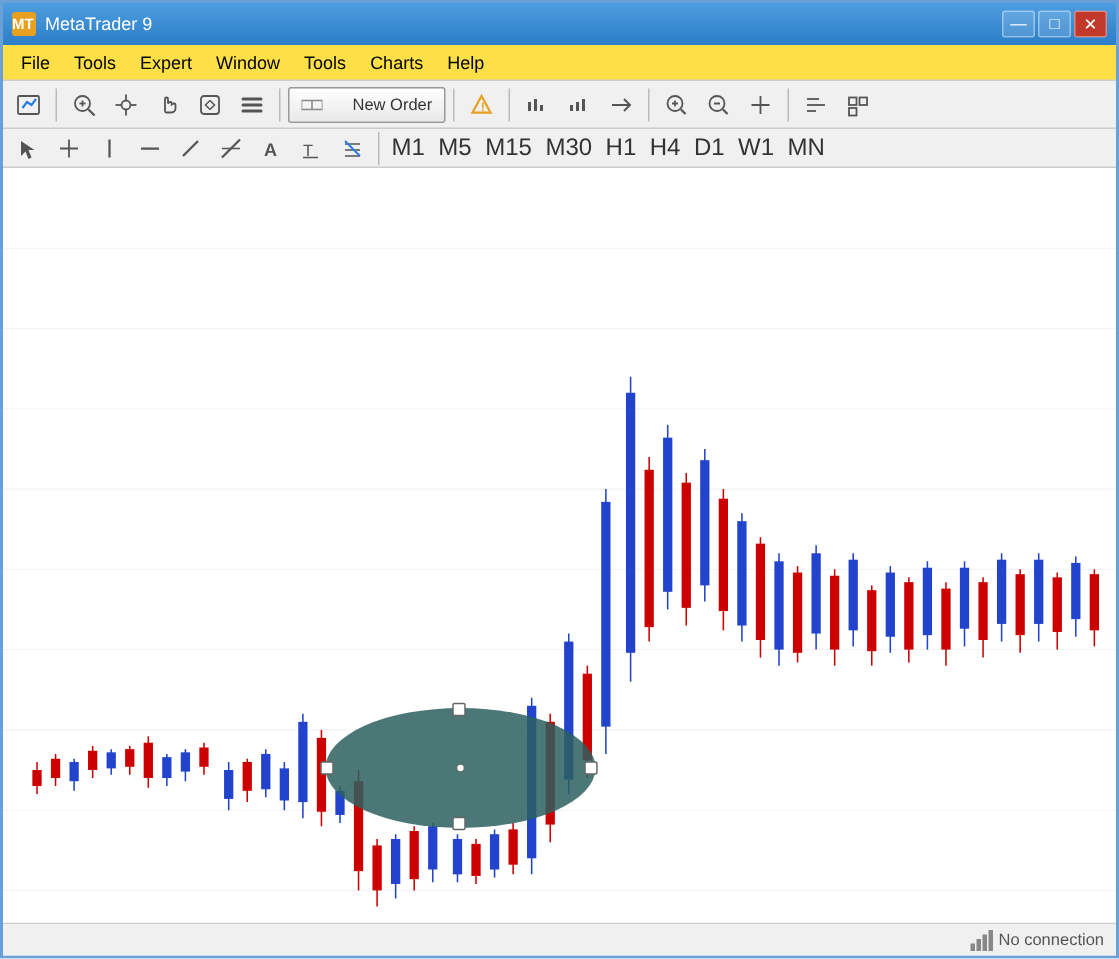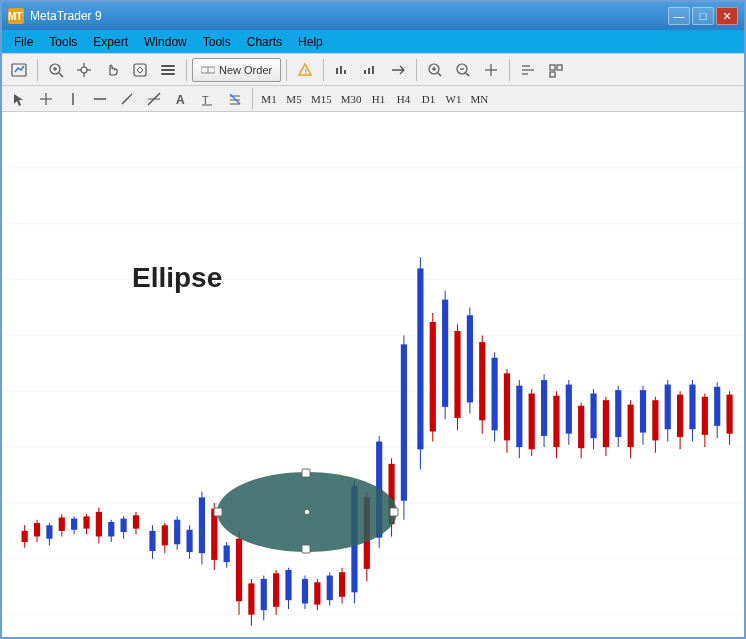--- a/index.html
+++ b/index.html
@@ -9,36 +9,36 @@
     .window { width: 746px; height: 639px; border: 2px solid #6a9fd8; background: #f0f0f0; display: flex; flex-direction: column; }
     .title-bar { height: 28px; background: linear-gradient(180deg, #4d9de0 0%, #2b7ec7 100%); display: flex; align-items: center; justify-content: space-between; padding: 0 6px; flex-shrink: 0; }
     .title-bar-left { display: flex; align-items: center; gap: 6px; }
     .title-bar-icon { width: 16px; height: 16px; background: #e8a020; border-radius: 2px; display: flex; align-items: center; justify-content: flex-start; font-size: 10px; color: white; font-weight: bold; }
     .title-bar-text { color: white; font-size: 12px; font-weight: normal; }
     .title-bar-buttons { display: flex; gap: 2px; }
     .tb-btn { width: 22px; height: 18px; border: 1px solid rgba(255,255,255,0.4); border-radius: 2px; cursor: pointer; display: flex; align-items: center; justify-content: center; font-size: 11px; color: white; background: rgba(255,255,255,0.15); }
     .tb-btn.close { background: #c0392b; }
 
     
-    .menu-bar { height: 24px; background: #0ea5e9; display: flex; align-items: center; padding: 0 4px; border-bottom: 1px solid #ccc; flex-shrink: 0; }
+    .menu-bar { height: 24px; background: #fde047; display: flex; align-items: center; padding: 0 4px; border-bottom: 1px solid #ccc; flex-shrink: 0; }
     .menu-item { padding: 2px 8px; cursor: pointer; font-size: 12px; color: #000; border-radius: 2px; }
 
     
     .toolbar-1 { height: 32px; background: #f0f0f0; border-bottom: 1px solid #ccc; display: flex; align-items: center; padding: 0 4px; gap: 2px; flex-shrink: 0; }
     .toolbar-2 { height: 26px; background: #f0f0f0; border-bottom: 1px solid #ccc; display: flex; align-items: center; padding: 0 4px; gap: 1px; flex-shrink: 0; }
 
     .tool-btn { height: 26px; min-width: 26px; border: 1px solid transparent; border-radius: 2px; cursor: pointer; display: flex; align-items: center; justify-content: center; font-size: 11px; background: transparent; gap: 2px; padding: 0 3px; }
 
     .separator { width: 1px; height: 22px; background: #bbb; margin: 0 3px; }
 
-    .new-order-btn { height: 24px; border: 1px solid #999; border-radius: 2px; background: linear-gradient(180deg, #fff 0%, #e8e8e8 100%); padding: 0 8px; font-size: 11px; cursor: pointer; display: flex; align-items: center; gap: 4px; color: #333; }
+    .new-order-btn { height: 24px; border: 1px solid #999; border-radius: 2px; background: linear-gradient(180deg, #fff 0%, #e8e8e8 100%); padding: 0 8px; font-size: 11px; cursor: pointer; display: flex; align-items: center; gap: 20px; color: #333; }
 
     .expert-btn { height: 24px; border: 1px solid #999; border-radius: 2px; background: linear-gradient(180deg, #fff 0%, #e8e8e8 100%); padding: 0 8px; font-size: 11px; cursor: pointer; display: flex; align-items: center; gap: 4px; color: #333; }
 
-    .timeframe-btn { height: 22px; min-width: 24px; border: 1px solid transparent; border-radius: 2px; cursor: pointer; display: flex; align-items: center; justify-content: center; font-size: 11px; background: transparent; padding: 0 3px; color: #333; font-family: Liberation Serif, serif; }
+    .timeframe-btn { height: 22px; min-width: 24px; border: 1px solid transparent; border-radius: 2px; cursor: pointer; display: flex; align-items: center; justify-content: center; font-size: 16px; background: transparent; padding: 0 3px; color: #333; }
 
     
     .chart-container { flex: 1; display: flex; overflow: hidden; position: relative; background: white; }
     .chart-area { flex: 1; position: relative; overflow: hidden; background: #fff; }
 
     
     .ellipse-label { position: absolute; top: 150px; left: 130px; font-size: 28px; font-weight: bold; color: #222; }
     .ellipse-shape { position: absolute; top: 355px; left: 210px; width: 190px; height: 90px; }
     .ellipse-shape ellipse { fill: #2d5f5f; opacity: 0.85; }
     .handle { fill: white; stroke: #666; stroke-width: 1; }
@@ -463,29 +463,39 @@
 
           <line x1="694" y1="242" x2="694" y2="292" stroke="#2244cc" stroke-width="1"></line>
           <rect x="691" y="246" width="6" height="35" fill="#2244cc"></rect>
 
           <line x1="706" y1="250" x2="706" y2="298" stroke="#c00" stroke-width="1"></line>
           <rect x="703" y="253" width="6" height="35" fill="#c00"></rect>
         </g>
       </svg>
 
       
-      <div class="ellipse-label">Ellipse</div>
 
       
       <svg class="ellipse-shape" viewBox="0 0 190 90" width="190" height="90">
         <ellipse cx="95" cy="45" rx="90" ry="40" fill="#2d5f5f" opacity="0.85"></ellipse>
 
         <rect class="handle" x="90" y="2" width="8" height="8" rx="1" fill="white" stroke="#666" stroke-width="1"></rect>
         <rect class="handle" x="90" y="78" width="8" height="8" rx="1" fill="white" stroke="#666" stroke-width="1"></rect>
         <rect class="handle" x="2" y="41" width="8" height="8" rx="1" fill="white" stroke="#666" stroke-width="1"></rect>
         <rect class="handle" x="178" y="41" width="8" height="8" rx="1" fill="white" stroke="#666" stroke-width="1"></rect>
 
         <circle cx="95" cy="45" r="2.5" fill="white" stroke="#666" stroke-width="0.8"></circle>
       </svg>
     </div>
   </div>
 
+  <div class="status-bar">
+    <div class="status-indicator">
+      <div class="status-bars-icon">
+        <div class="status-bar-line" style="height:5px;"></div>
+        <div class="status-bar-line" style="height:8px;"></div>
+        <div class="status-bar-line" style="height:11px;"></div>
+        <div class="status-bar-line" style="height:14px;"></div>
+      </div>
+      <span>No connection</span>
+    </div>
+  </div>
 </div>
 
 </body></html>

